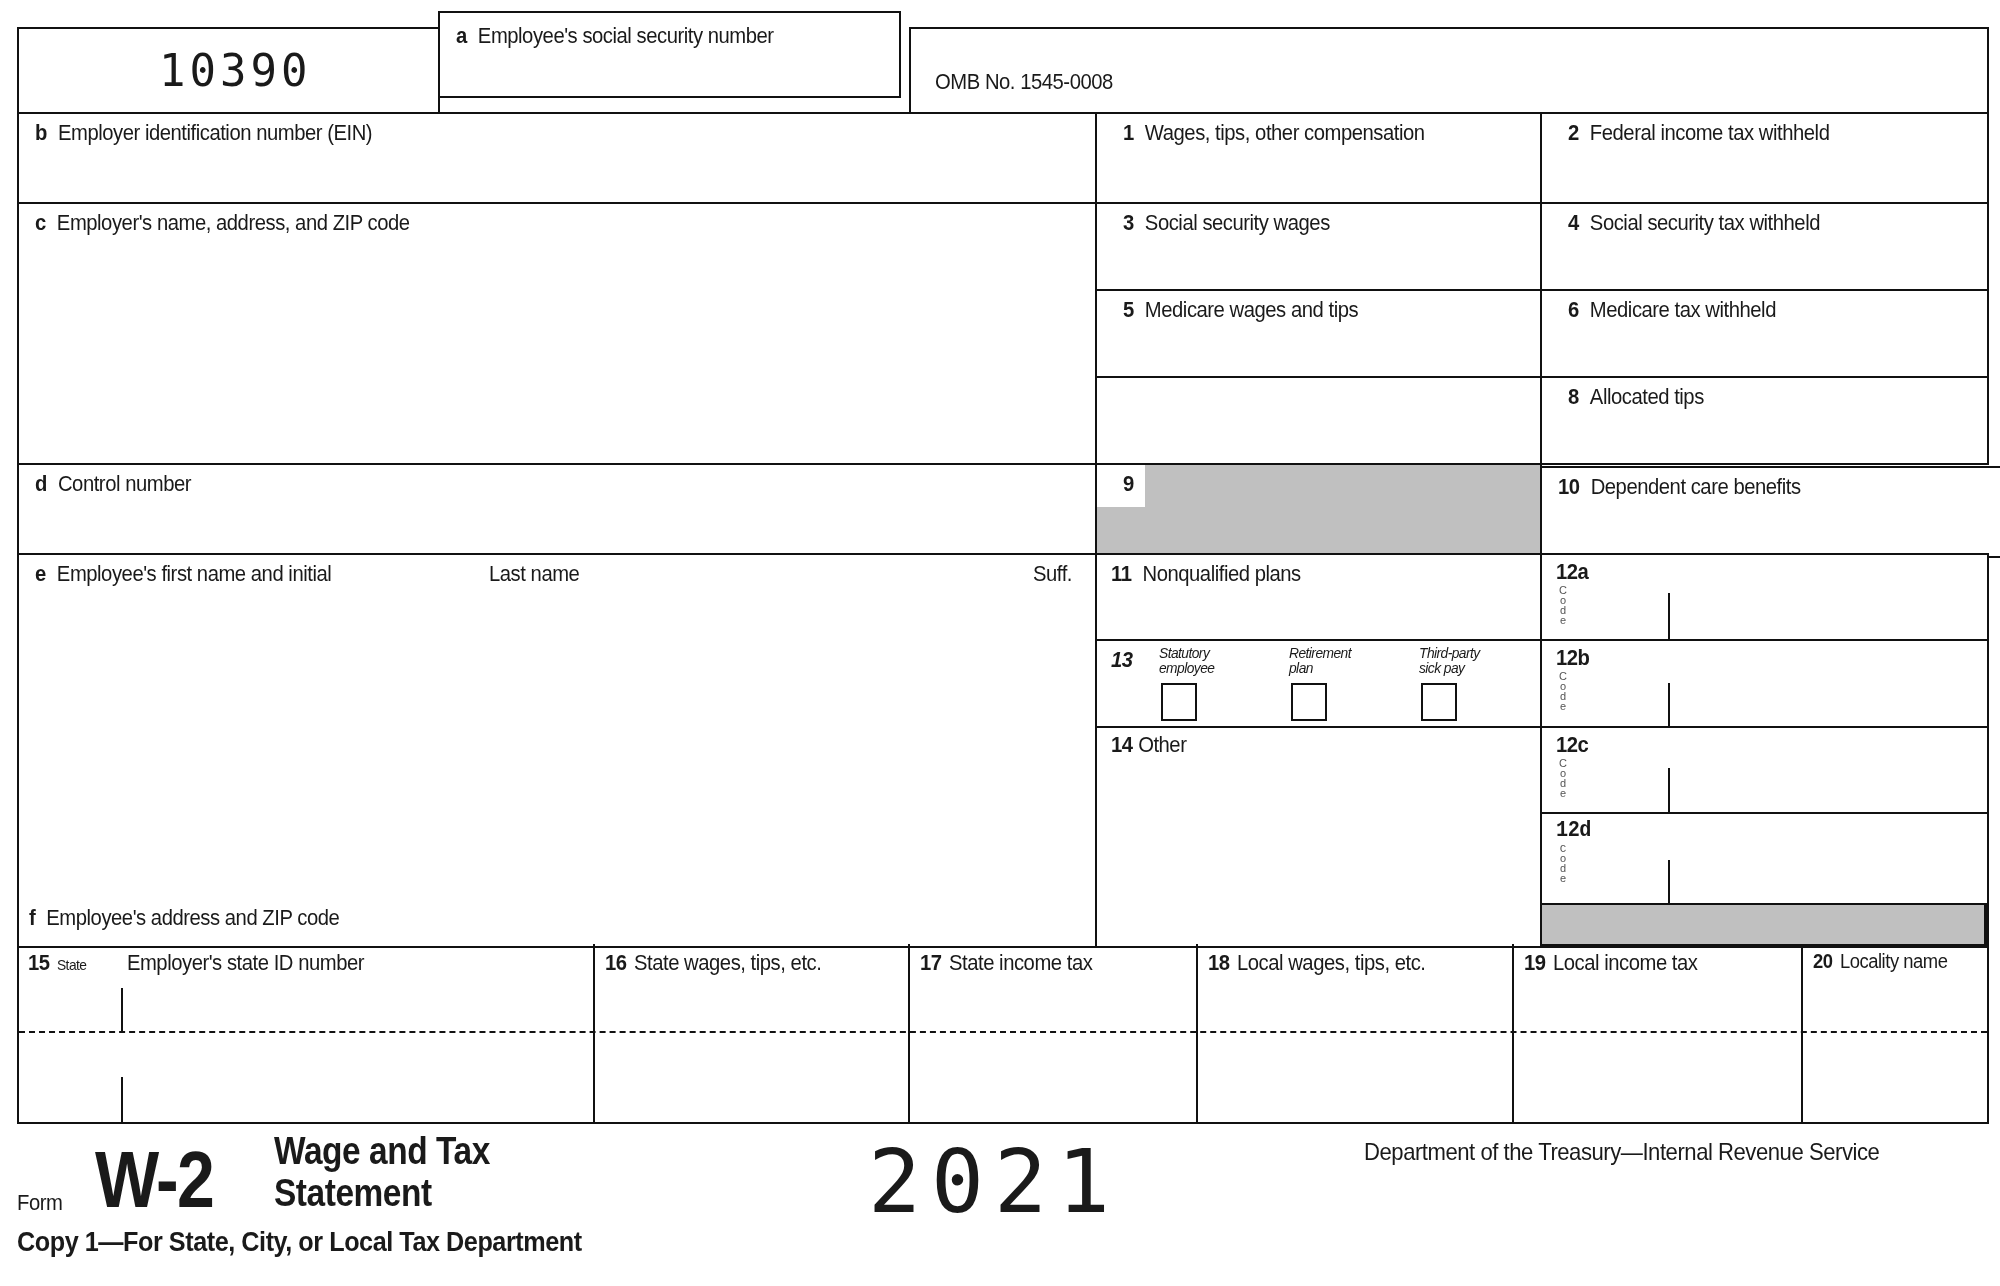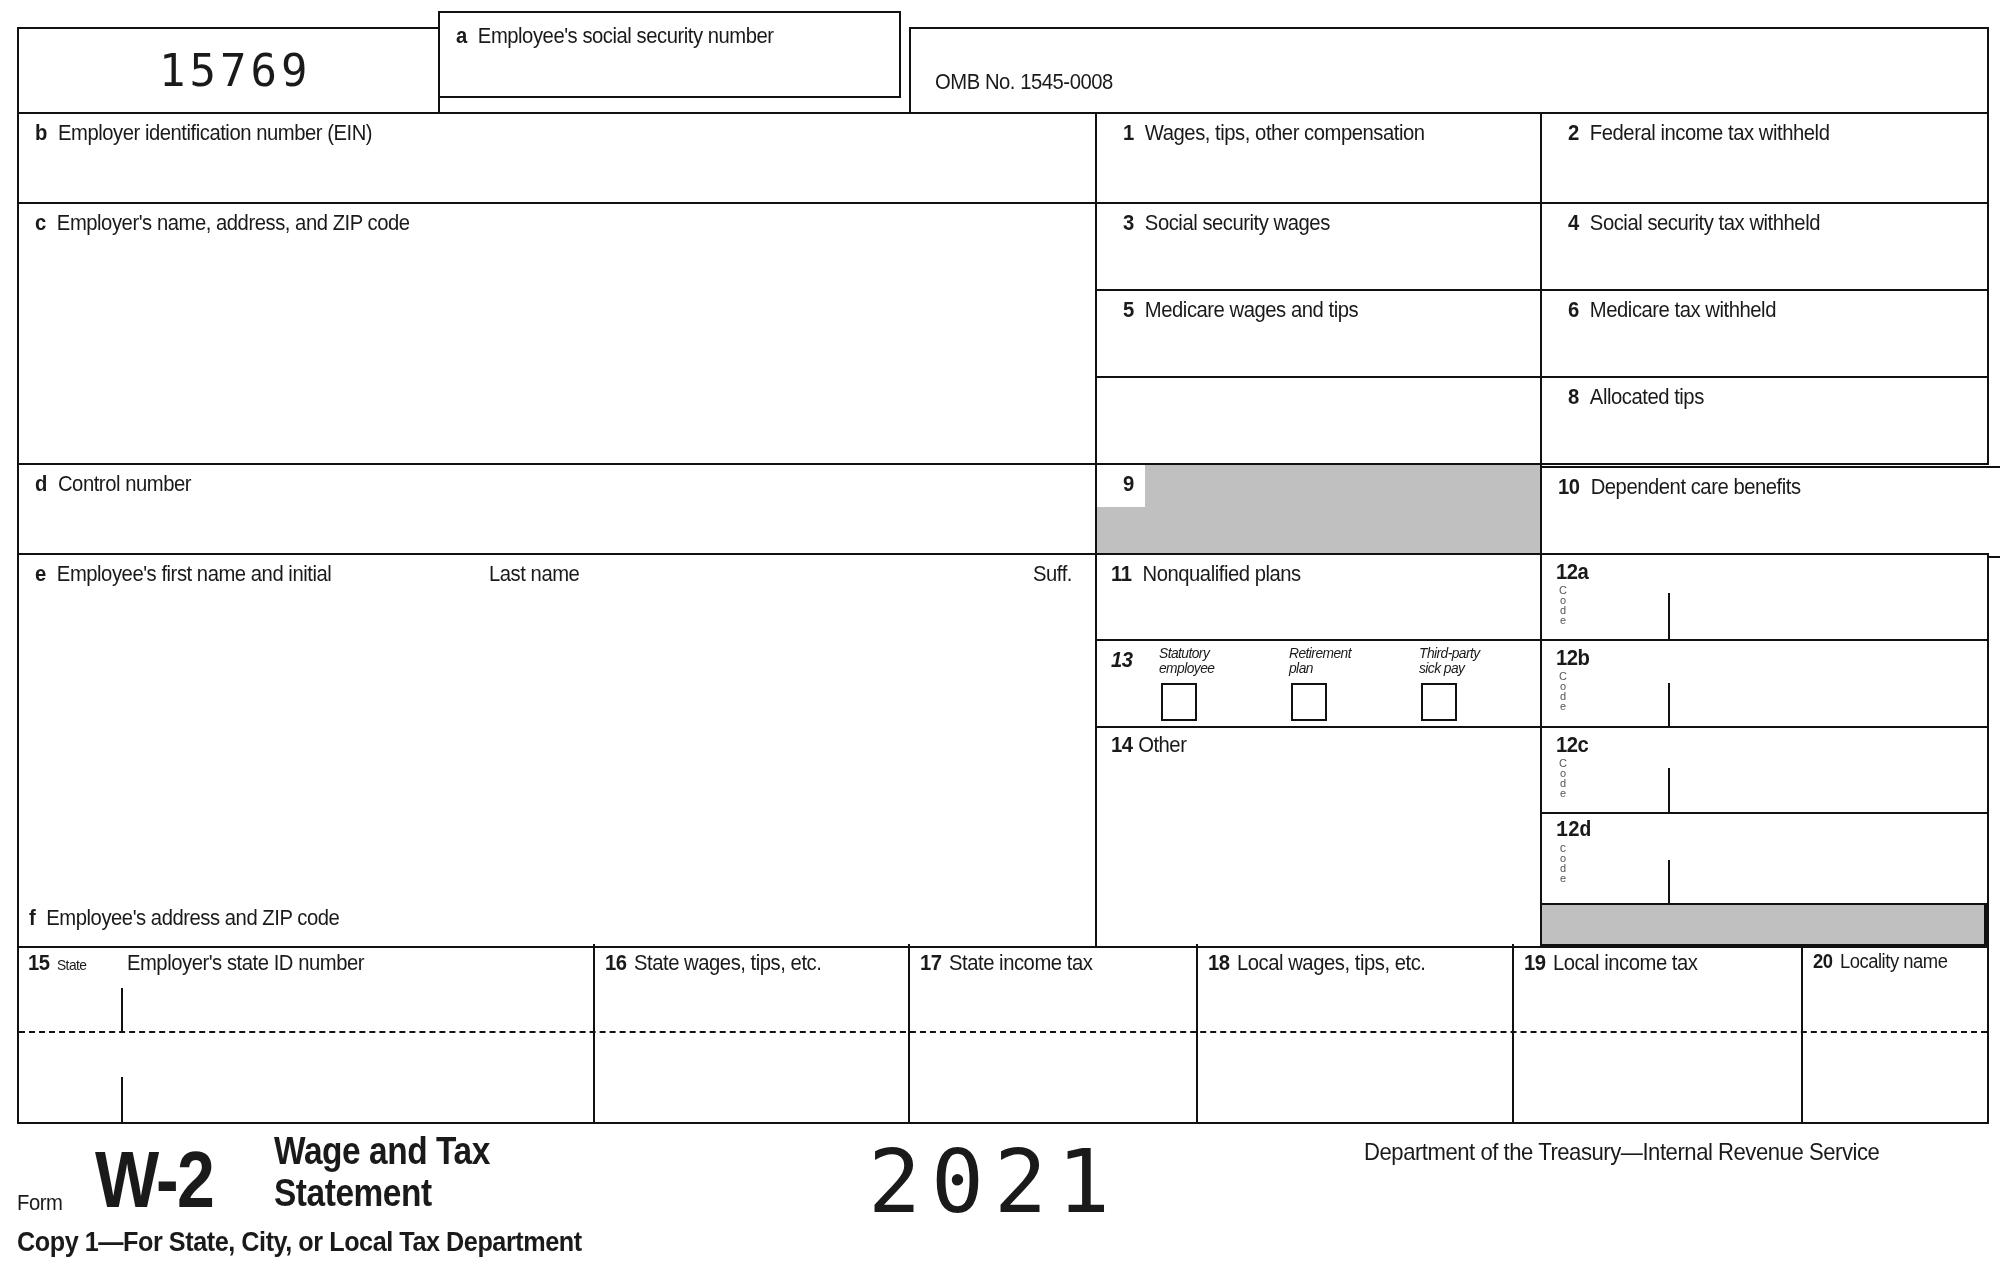--- a/index.html
+++ b/index.html
@@ -16,21 +16,21 @@
   .chk { position:absolute; width:36px; height:38px; border:2px solid #111; box-sizing:border-box; background:#fff; }
   .small { font-size:15px; line-height:15px; letter-spacing:-0.6px; }
   .code { position:absolute; font-size:11px; line-height:10px; color:#555; width:10px; text-align:center; }
 </style>
 </head>
 <body>
 
 <div class="form">
 
   <div class="cell" style="left:17px;top:27px;width:423px;height:87px;">
-    <div class="lbl seg" style="left:140px;top:16px;font-size:44px;transform:none;">15769</div>
+    <div class="lbl seg" style="left:140px;top:16px;font-size:44px;transform:none;">10390</div>
   </div>
   <div class="cell" style="left:438px;top:11px;width:463px;height:87px;">
     <div class="lbl" style="left:16px;top:10px;"><b>a</b><span>Employee's social security number</span></div>
   </div>
   <div class="cell" style="left:909px;top:27px;width:1080px;height:87px;">
     <div class="lbl" style="left:24px;top:40px;">OMB No. 1545-0008</div>
   </div>
 
   <div class="cell" style="left:17px;top:112px;width:1080px;height:92px;">
     <div class="lbl" style="left:16px;top:6px;"><b>b</b><span>Employer identification number (EIN)</span></div>

